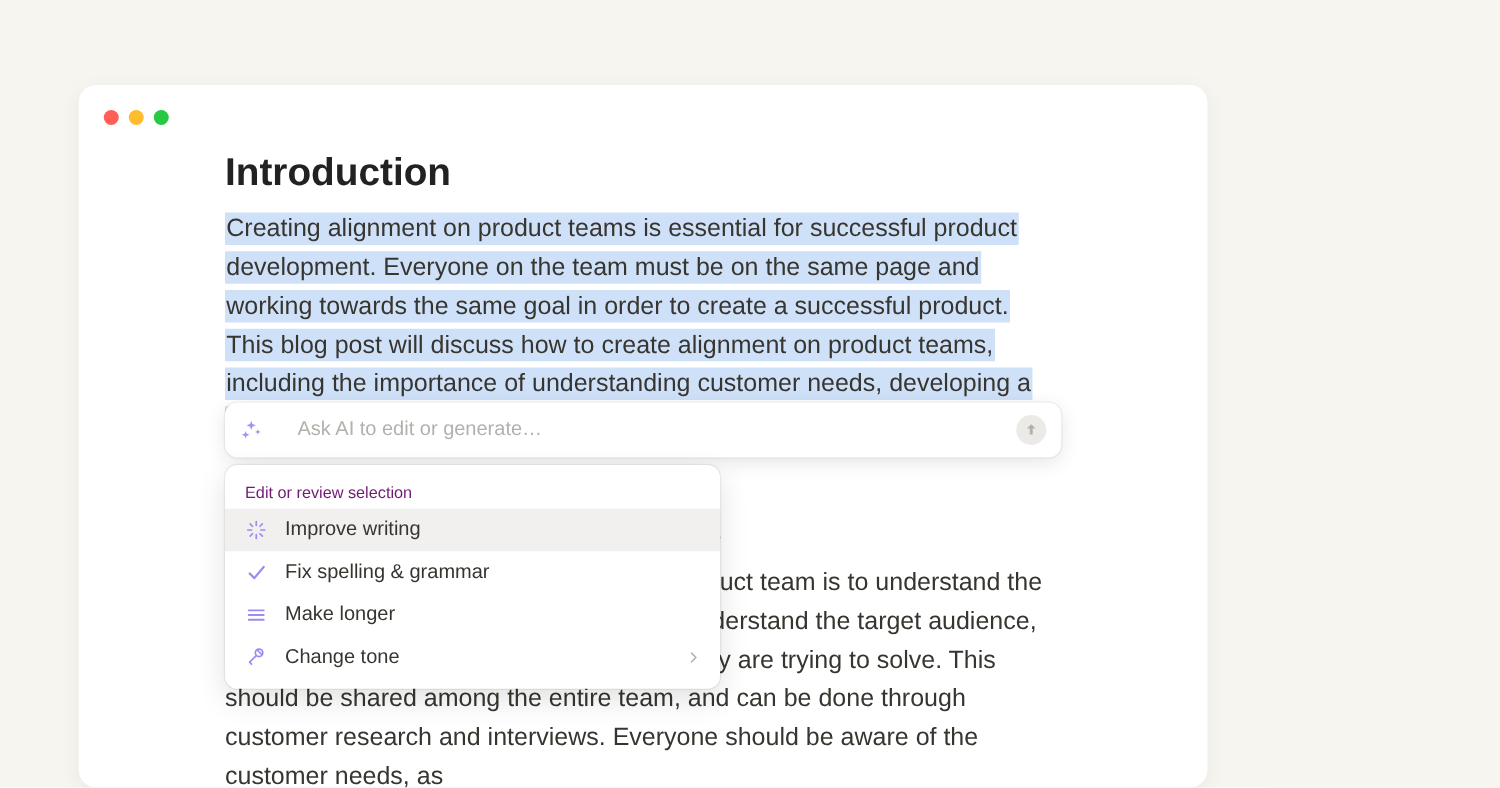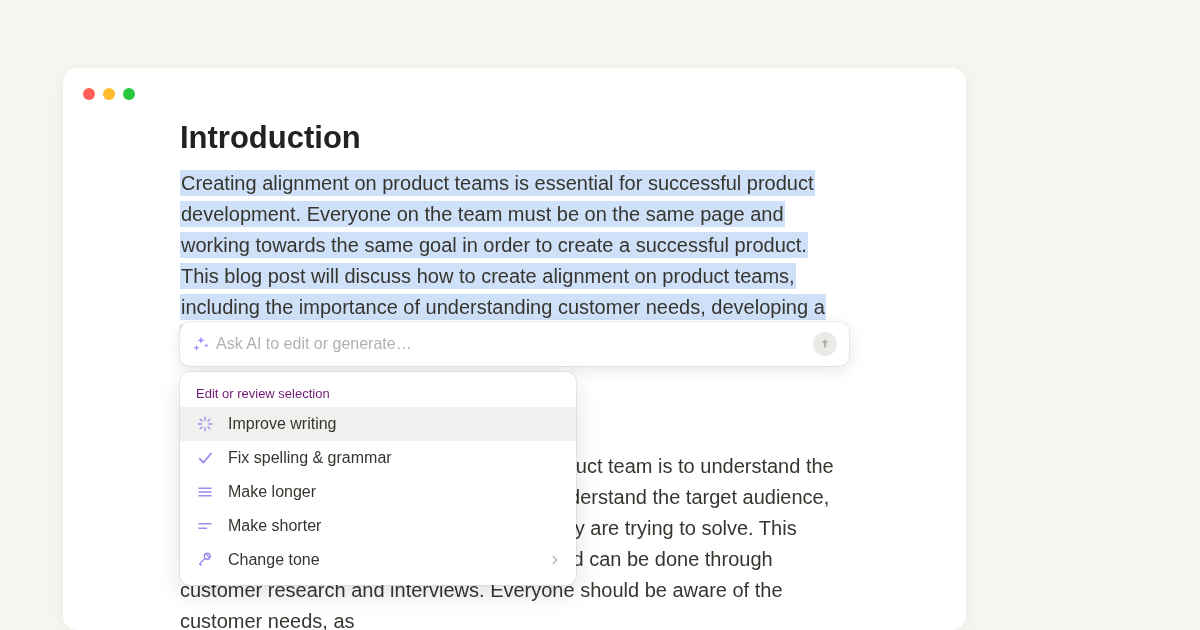--- a/index.html
+++ b/index.html
@@ -82,21 +82,21 @@
   }
   .ai-bar .sparkle {
     width: 18px; height: 18px; color: #a78bfa; flex-shrink:0;
   }
   .ai-bar input {
     border: none;
     outline: none;
     font-size: 16px;
     color: #37352f;
     flex: 1;
-    margin-left: 6px;
+    margin-left: 28px;
     background: transparent;
   }
   .ai-bar input::placeholder { color: #b3b1ac; }
   .send-btn {
     width: 24px; height: 24px; border-radius: 50%;
     background: #eceae6;
     display:flex; align-items:center; justify-content:center;
     color:#b3b1ac;
   }
 
@@ -209,29 +209,20 @@
       <span class="micon">
         <svg viewBox="0 0 24 24" width="18" height="18" fill="none" stroke="currentColor" stroke-width="2" stroke-linecap="round">
           <line x1="4" y1="7" x2="20" y2="7"></line>
             <line x1="4" y1="12" x2="20" y2="12"></line>
             <line x1="4" y1="17" x2="20" y2="17"></line>
         </svg>
       </span>
       <span>Make longer</span>
     </div>
 
-    <div class="menu-item">
-      <span class="micon">
-        <svg viewBox="0 0 24 24" width="18" height="18" fill="none" stroke="currentColor" stroke-width="2" stroke-linecap="round">
-          <line x1="4" y1="9" x2="20" y2="9"></line>
-            <line x1="4" y1="15" x2="14" y2="15"></line>
-        </svg>
-      </span>
-      <span>Make shorter</span>
-    </div>
 
     <div class="menu-item">
       <span class="micon">
         <svg viewBox="0 0 24 24" width="18" height="18" fill="none" stroke="currentColor" stroke-width="1.8" stroke-linecap="round" stroke-linejoin="round">
           <circle cx="15" cy="7" r="4"></circle>
           <line x1="12" y1="10" x2="5" y2="17"></line>
           <line x1="7" y1="19" x2="5" y2="17"></line>
           <line x1="13" y1="4" x2="18" y2="9"></line>
         </svg>
       </span>

